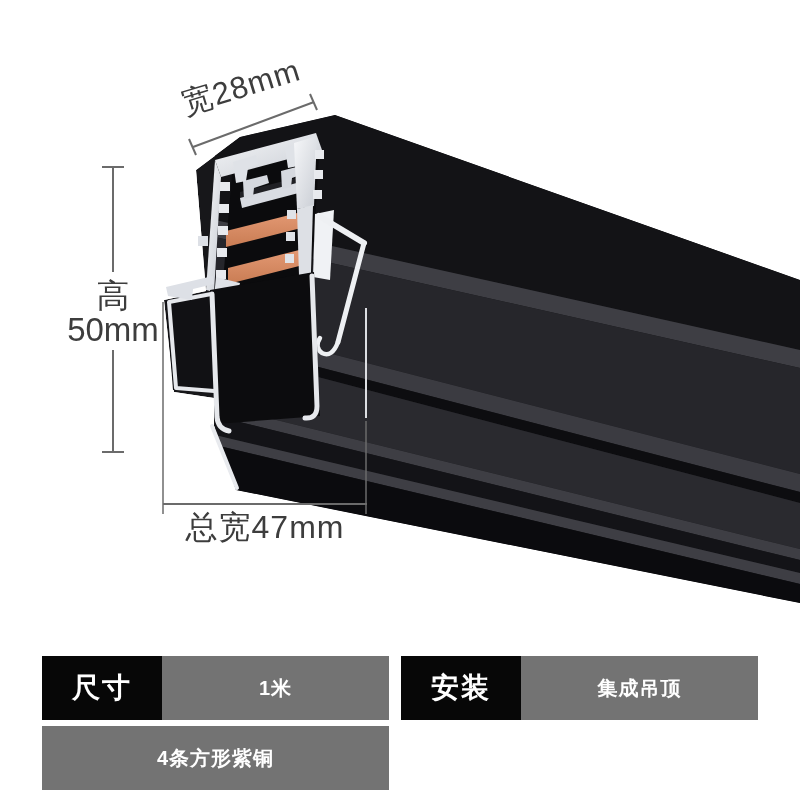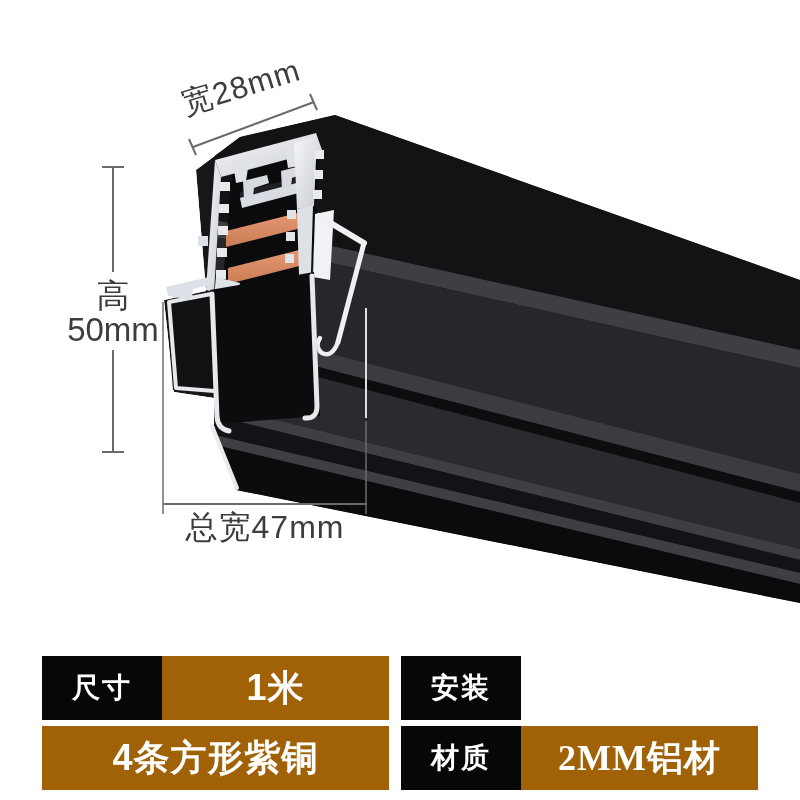--- a/index.html
+++ b/index.html
@@ -20,23 +20,23 @@
   .spec-table { display: flex; flex-direction: column; gap: 6px; }
   .spec-table.left  { width: 347px; }
   .spec-table.right { flex: 1; font-family: Liberation Serif, serif; }
   .spec-row { display: flex; height: 64px; }
   .spec-label {
     width: 120px; background: #070707; color: #ffffff;
     display: flex; align-items: center; justify-content: center;
     font-size: 28px; font-weight: 600; letter-spacing: 2px;
   }
   .spec-value {
-    flex: 1; background: #a16207; color: #ffffff;
+    flex: 1; background: #737373; color: #ffffff;
     display: flex; align-items: center; justify-content: center;
-    font-size: 36px; font-weight: 600; letter-spacing: 1px;
+    font-size: 20px; font-weight: 600; letter-spacing: 1px;
   }
 </style>
 </head>
 <body>
 
 <div class="stage">
 
   <svg class="product-svg" width="800" height="800" viewBox="0 0 800 800">
     <defs>
       <clipPath id="railClip">
@@ -147,21 +147,18 @@
         <div class="spec-label">尺寸</div>
         <div class="spec-value">1米</div>
       </div>
       <div class="spec-row">
         <div class="spec-value">4条方形紫铜</div>
       </div>
     </div>
     <div class="spec-table right">
       <div class="spec-row">
         <div class="spec-label">安装</div>
-      </div>
-      <div class="spec-row">
-        <div class="spec-label">材质</div>
-        <div class="spec-value">2MM铝材</div>
+        <div class="spec-value">集成吊顶</div>
       </div>
     </div>
   </div>
 
 </div>
 
 </body></html>

